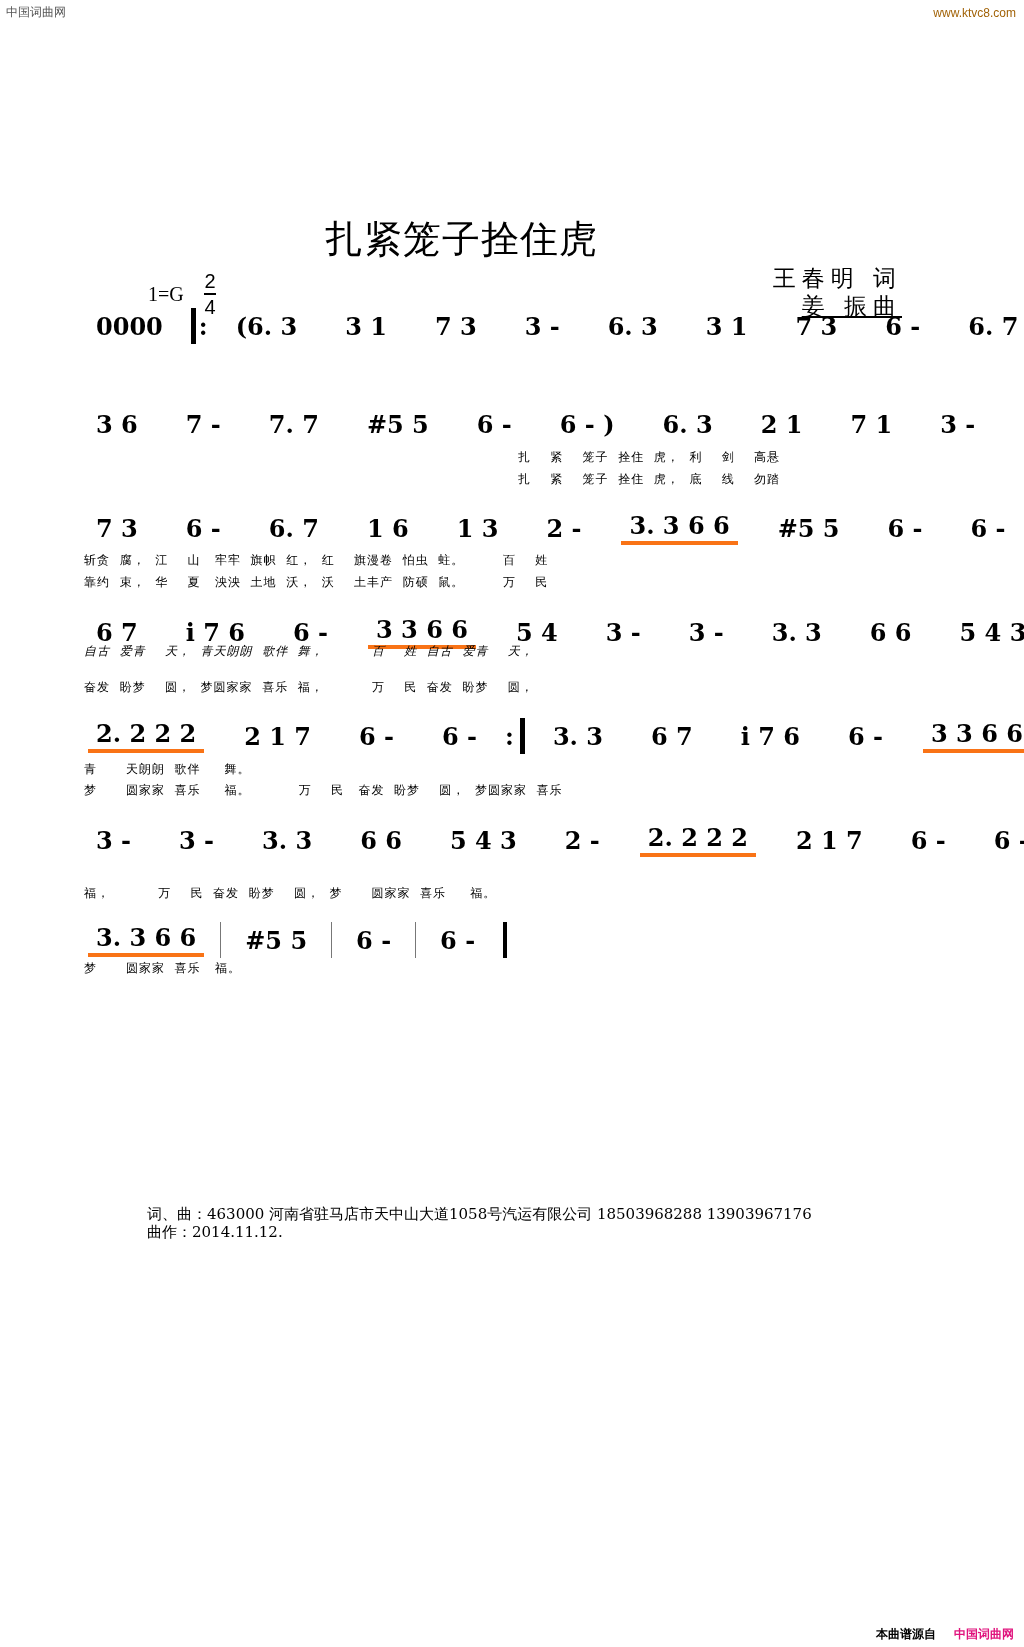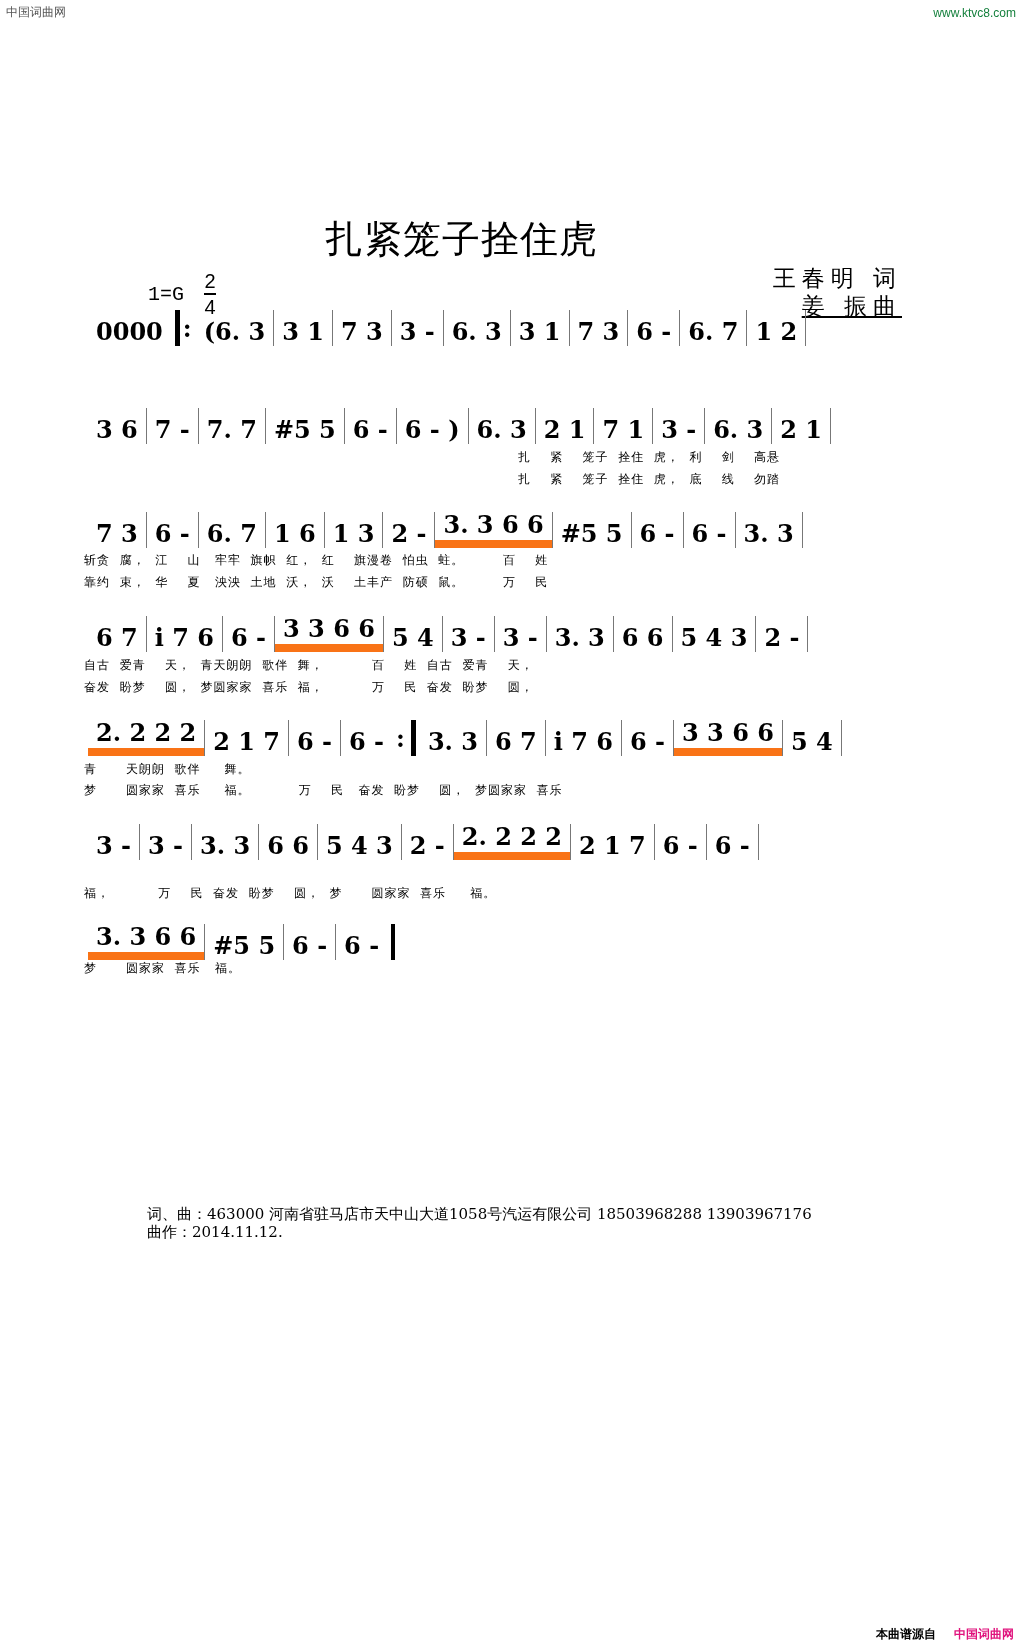--- a/index.html
+++ b/index.html
@@ -1,41 +1,41 @@
 <!DOCTYPE html>
 <html><head>
 <meta charset="utf-8">
 <style>
   html, body { margin:0; padding:0; background:#ffffff; }
   body { width:1024px; height:1647px; position:relative; overflow:hidden;
          font-family:"DejaVu Serif", serif; color:#000; }
   .abs { position:absolute; }
   .wm-left { left:6px; top:4px; font-family:"DejaVu Sans", sans-serif; font-size:12px; color:#555; }
-  .wm-right { right:8px; top:6px; font-family:"Liberation Sans", sans-serif; font-size:12px; color:#15803d; }
+  .wm-right { right:8px; top:6px; font-family:"Liberation Sans", sans-serif; font-size:12px; color:#a16207; }
   .title { left:0; width:923px; top:214px; text-align:center; font-size:38px; font-weight:normal;
            font-family:"DejaVu Serif", serif; letter-spacing:1px; }
-  .key { left:148px; top:283px; font-family:Liberation Mono, monospace; font-size:20px; }
+  .key { left:148px; top:283px; font-family:Liberation Serif, serif; font-size:20px; }
   .timesig { left:204px; top:270px; font-family:"Liberation Sans", sans-serif; font-size:20px;
              display:flex; flex-direction:column; align-items:center; line-height:22px; }
   .timesig .bar { width:12px; height:2px; background:#000; margin:1px 0; }
   .credit { right:122px; font-size:23px; font-family:"DejaVu Serif", serif; letter-spacing:6px; }
   .credit.c1 { top:263px; }
   .credit.c2 { top:291px;text-decoration:underline; }
 
   .staff { position:absolute; left:88px; width:880px; height:40px; }
-  .row { display:flex; align-items:flex-end; height:40px; font-family:"DejaVu Serif", serif;
-         font-weight:bold; font-size:24px; white-space:nowrap; }
+  .row { display:flex; align-items:center; height:40px; font-family:"DejaVu Serif", serif;
+         font-weight:bold; font-size:24px; white-space:nowrap;gap:16px; }
   .m { padding:0 8px; display:flex; align-items:center; gap:10px; position:relative; }
   .bl { width:1px; height:36px; background:#777; }
   .bl.final { width:4px; background:#000; margin-left:4px; }
   .rep-start { display:flex; align-items:center; gap:3px; margin:0 4px; }
   .rep-start .thick { width:5px; height:36px; background:#000; }
   .rep-end { display:flex; align-items:center; gap:6px; margin:0 4px; }
   .rep-end .thick { width:5px; height:36px; background:#000; }
-  .ul { border-bottom:8px solid #f97316; padding-bottom:1px; }
+  .ul { border-bottom:4px solid #f97316; padding-bottom:1px; }
   .lyric { position:absolute; left:84px; font-size:12px; font-family:"DejaVu Serif", serif;
            white-space:pre; letter-spacing:1px; }
   .footer { left:147px; font-size:15px; font-family:"DejaVu Serif", serif; }
   .source { right:10px; bottom:4px; font-family:"DejaVu Sans", sans-serif; font-weight:bold; font-size:12px; }
   .source .brand { color:#e0137d; margin-left:18px; }
 </style>
 </head>
 <body>
 
 <div class="abs wm-left">中国词曲网</div>
@@ -160,21 +160,21 @@
     <span class="m">3. 3</span>
       <span class="bl"></span>
     <span class="m">6 6</span>
       <span class="bl"></span>
     <span class="m">5 4 3</span>
       <span class="bl"></span>
     <span class="m">2 -</span>
       <span class="bl"></span>
   </div>
 </div>
-<div class="lyric" style="top:657px;">自古  爱青    天，  青天朗朗  歌伴  舞，          百    姓  自古  爱青    天，</div>
+<div class="lyric" style="top:643px;font-style:italic;">自古  爱青    天，  青天朗朗  歌伴  舞，          百    姓  自古  爱青    天，</div>
 <div class="lyric" style="top:679px;">奋发  盼梦    圆，  梦圆家家  喜乐  福，          万    民  奋发  盼梦    圆，</div>
 
 <div class="staff" style="top:716px;">
   <div class="row">
     <span class="m ul">2.  2 2 2</span>
       <span class="bl"></span>
     <span class="m">2 1 7</span>
       <span class="bl"></span>
     <span class="m">6 -</span>
       <span class="bl"></span>

